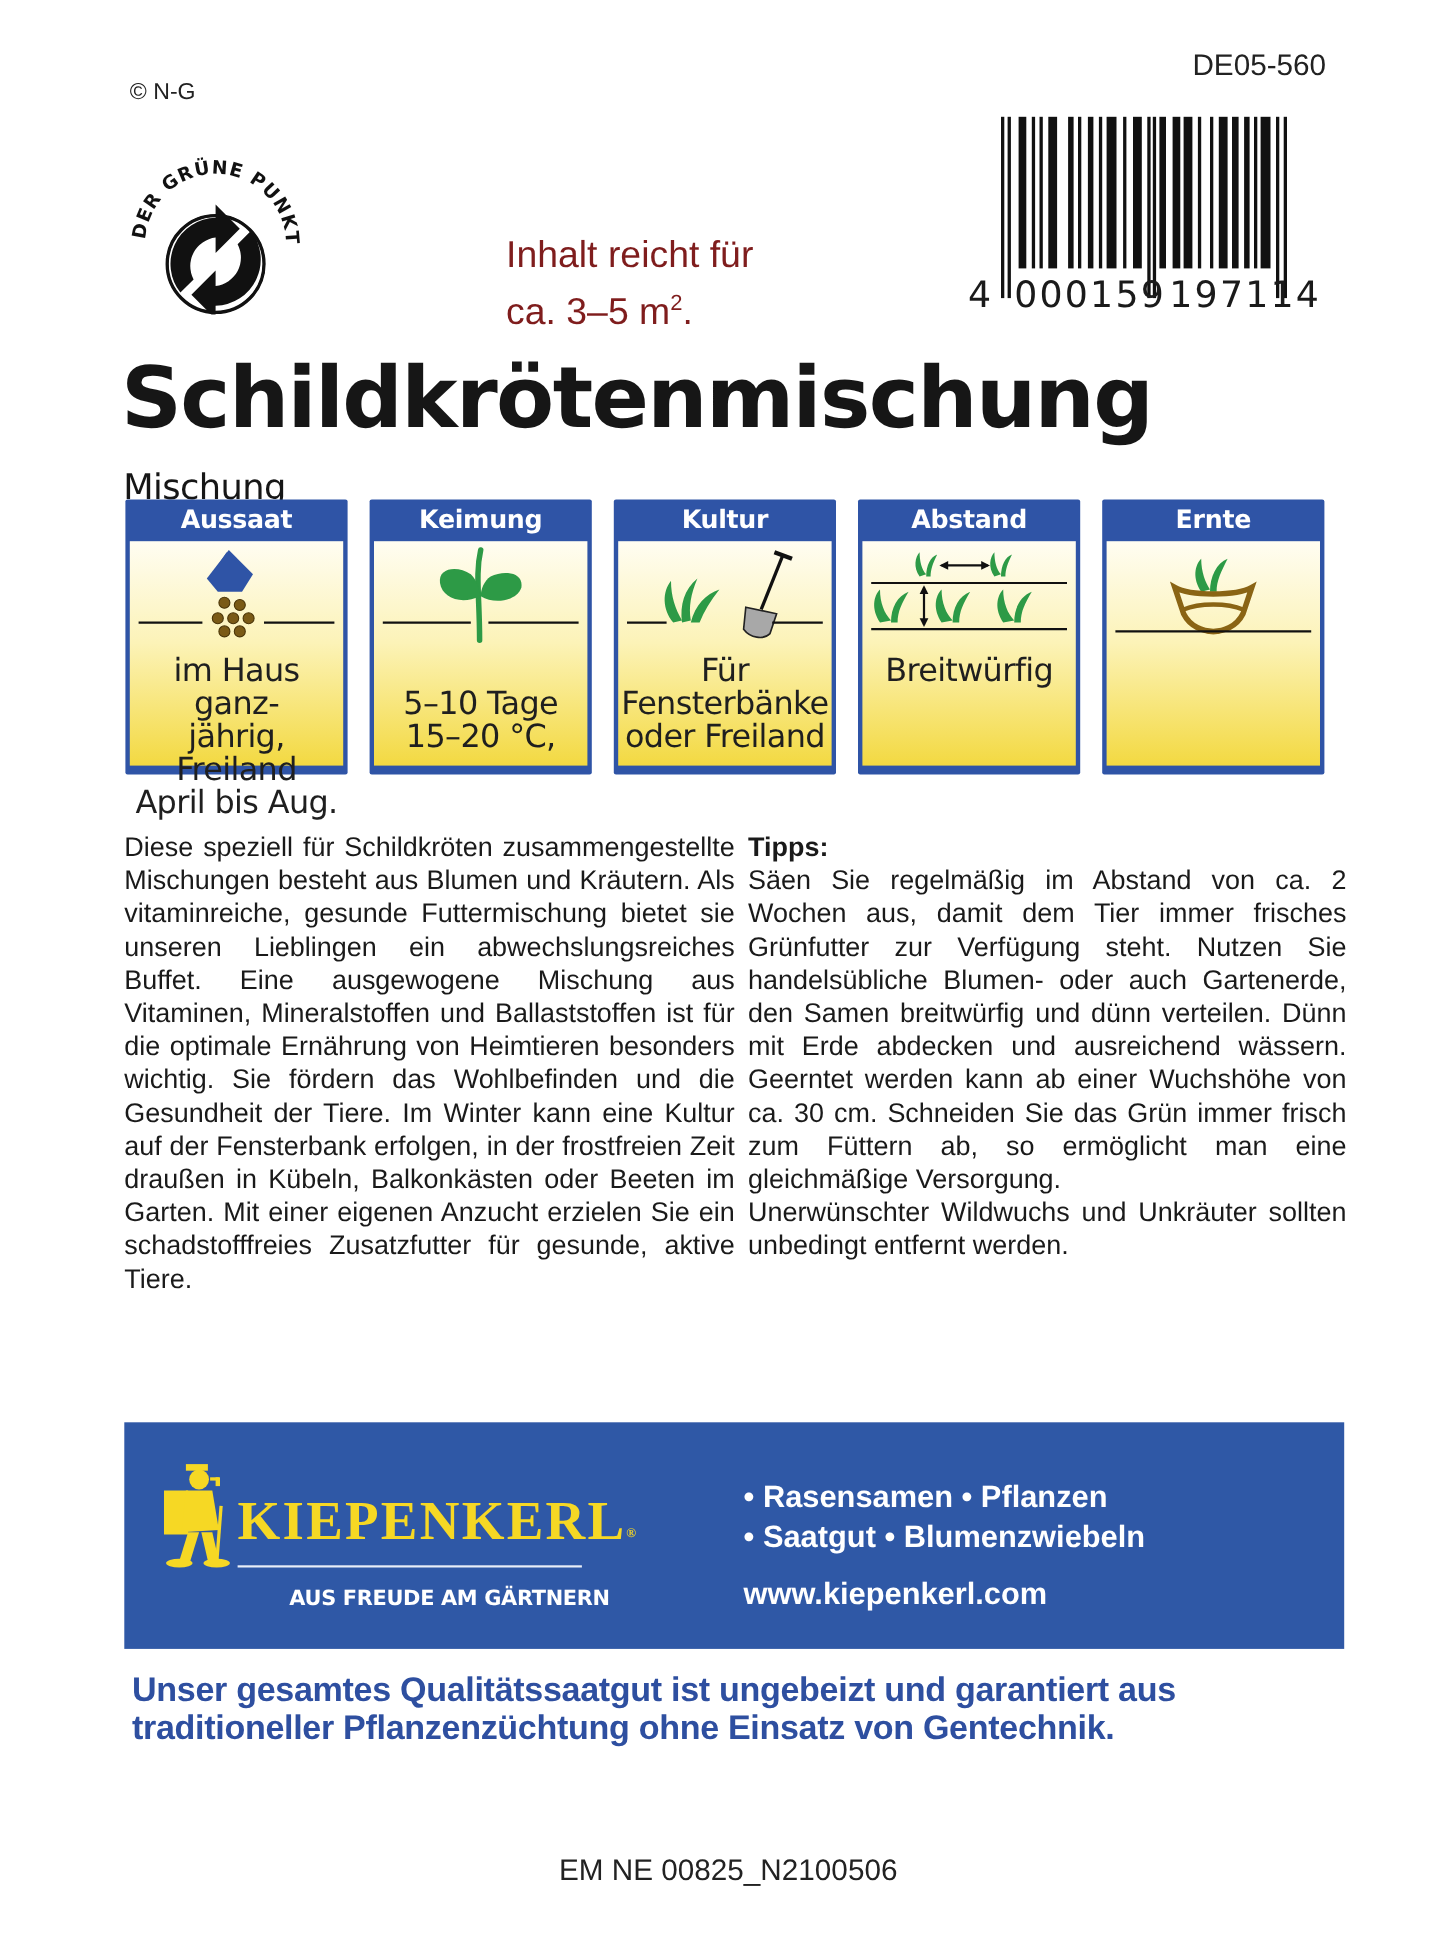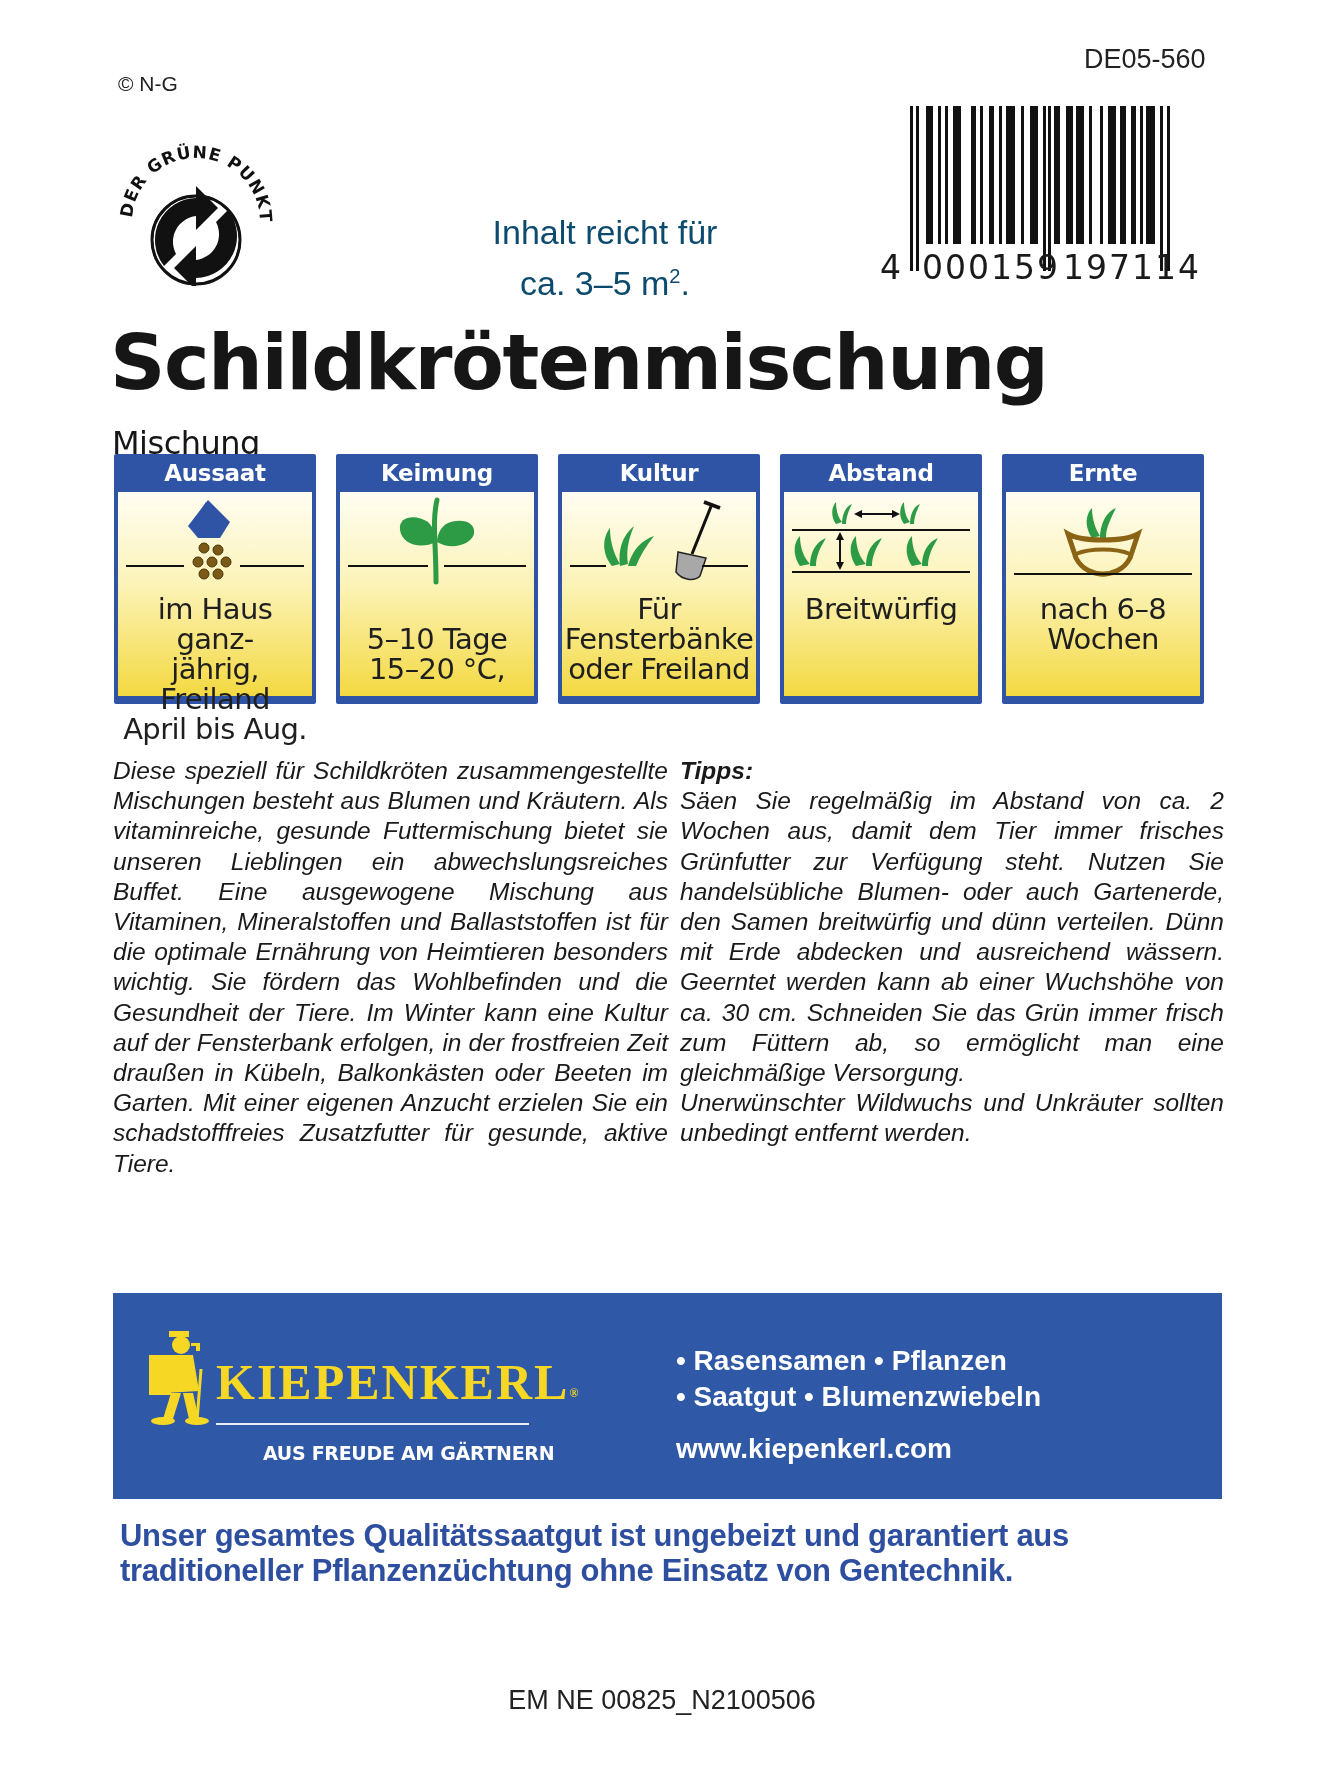--- a/index.html
+++ b/index.html
@@ -5,42 +5,42 @@
   * { box-sizing: border-box; margin: 0; padding: 0; }
   html, body { width: 1324px; height: 1772px; background: #ffffff; overflow: hidden; }
   body { position: relative; font-family: "Liberation Sans", sans-serif; color: #1a1a1a; }
 
   .abs { position: absolute; }
 
   
   .copyright { left: 118px; top: 72px; font-size: 21px; color: #222; }
   .article-code { left: 1084px; top: 44px; font-size: 27px; color: #222; }
   .gp-logo { left: 112px; top: 136px; width: 170px; height: 150px; }
-  .coverage { left: 460px; top: 210px; width: 290px; text-align: center; font-size: 34px; line-height: 44px; color: #0c4a6e; }
+  .coverage { left: 460px; top: 210px; width: 290px; font-size: 34px; line-height: 44px; color: #7f1d1d; }
   .coverage sup { font-size: 20px; }
 
   .barcode { left: 910px; top: 106px; width: 300px; height: 180px; }
   .barcode-digits { left: 880px; top: 248px; font-family: "DejaVu Sans", sans-serif; font-size: 33px; color: #1a1a1a; letter-spacing: 2px; }
   .barcode-digits span { position: absolute; top: 0; white-space: nowrap; }
 
   .title { left: 110px; top: 318px; font-family: "DejaVu Sans", sans-serif; font-weight: bold; font-size: 77px; letter-spacing: -1.5px; color: #161616; }
   .subtitle { left: 112px; top: 424px; font-family: "DejaVu Sans", sans-serif; font-size: 32px; letter-spacing: -0.5px; color: #161616; }
 
   
   .boxes { left: 114px; top: 454px; width: 1102px; height: 252px; }
   .box { position: absolute; top: 0; width: 202px; height: 250px; background: #2f54a6; border-radius: 2px; }
   .box::after { content: ""; position: absolute; left: 6px; top: 8px; right: -6px; bottom: -8px; background: #2f54a6; z-index: -1; }
   .box-head { height: 38px; color: #fff; text-align: center; font-family: "DejaVu Sans", sans-serif; font-weight: bold; font-size: 23px; line-height: 38px; letter-spacing: -0.3px; }
   .box-body { position: absolute; left: 4px; right: 4px; top: 38px; bottom: 8px;
               background: linear-gradient(to bottom, #fffdf2 0%, #fcf3b8 45%, #f3d941 100%); }
   .box-icon { position: absolute; left: 0; top: 0; width: 100%; height: 96px; }
   .box-text { position: absolute; left: 0; right: 0; top: 102px; text-align: center; font-family: "DejaVu Sans", sans-serif; font-size: 29px; line-height: 30px; color: #1f1f1f; letter-spacing: -0.6px; }
 
   
-  .col { top: 756px; width: 555px; font-size: 24.5px; line-height: 30.2px; text-align: justify; color: #1a1a1a; font-style: italic; }
+  .col { top: 756px; width: 555px; font-size: 24.5px; line-height: 30.2px; text-align: justify; color: #1a1a1a; }
   .col-left { left: 113px; }
   .col-right { left: 680px; width: 544px; }
   .tips-heading { font-weight: bold; display: block; }
 
   
   .banner { left: 113px; top: 1293px; width: 1109px; height: 206px; background: #2f58a6; }
   .kp-figure { left: 36px; top: 28px; width: 64px; height: 110px; }
   .kp-name { left: 103px; top: 60px; font-family: "Liberation Serif", serif; font-weight: bold; font-size: 50px; color: #f6d824; letter-spacing: 2px; }
   .kp-reg { font-size: 12px; vertical-align: 2px; letter-spacing: 0; }
   .kp-line { left: 103px; top: 130px; width: 313px; height: 2px; background: #e8eef8; }
@@ -227,25 +227,20 @@
       <svg class="box-icon" viewBox="0 0 194 96">
         <g fill="#2d9a46">
           <path d="M86,46 C78,34 80,22 86,16 C86,28 90,38 94,44 Z"></path>
           <path d="M94,46 C94,32 100,20 110,16 C104,28 100,36 100,46 Z"></path>
         </g>
         <path d="M62,42 C76,50 118,50 132,42 L124,66 C118,78 106,82 97,82 C88,82 76,78 70,66 Z" fill="none" stroke="#8a6414" stroke-width="5"></path>
         <path d="M70,62 C84,56 110,56 124,62" fill="none" stroke="#8a6414" stroke-width="4"></path>
         <path d="M84,80 C92,86 102,86 110,80" fill="#8a6414"></path>
         <line x1="8" y1="82" x2="186" y2="82" stroke="#111" stroke-width="2"></line>
       </svg>
-      <div class="box-text">
-        <div>nach 6–8</div>
-        <div>Wochen</div>
-        <div></div>
-      </div>
     </div>
   </div>
 </div>
 
 <div class="abs col col-left">Diese speziell für Schildkröten zusammengestellte Mischungen besteht aus Blumen und Kräutern. Als vitaminreiche, gesunde Futtermischung bietet sie unseren Lieblingen ein abwechslungsreiches Buffet. Eine ausgewogene Mischung aus Vitaminen, Mineralstoffen und Ballaststoffen ist für die optimale Ernährung von Heimtieren besonders wichtig. Sie fördern das Wohlbefinden und die Gesundheit der Tiere. Im Winter kann eine Kultur auf der Fensterbank erfolgen, in der frostfreien Zeit draußen in Kübeln, Balkonkästen oder Beeten im Garten. Mit einer eigenen Anzucht erzielen Sie ein schadstofffreies Zusatzfutter für gesunde, aktive Tiere.</div>
 
 <div class="abs col col-right">
   <span class="tips-heading">Tipps:</span>
   <div>Säen Sie regelmäßig im Abstand von ca. 2 Wochen aus, damit dem Tier immer frisches Grünfutter zur Verfügung steht. Nutzen Sie handelsübliche Blumen- oder auch Gartenerde, den Samen breitwürfig und dünn verteilen. Dünn mit Erde abdecken und ausreichend wässern. Geerntet werden kann ab einer Wuchshöhe von ca. 30 cm. Schneiden Sie das Grün immer frisch zum Füttern ab, so ermöglicht man eine gleichmäßige Versorgung.</div>
   <div>Unerwünschter Wildwuchs und Unkräuter sollten unbedingt entfernt werden.</div>

